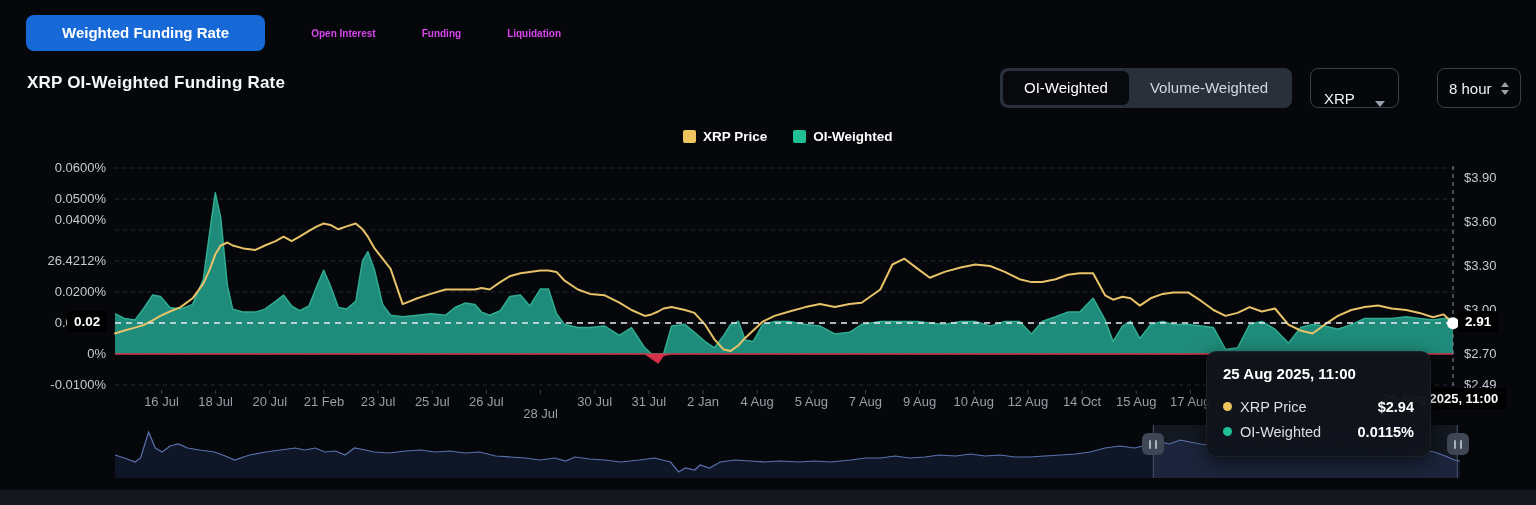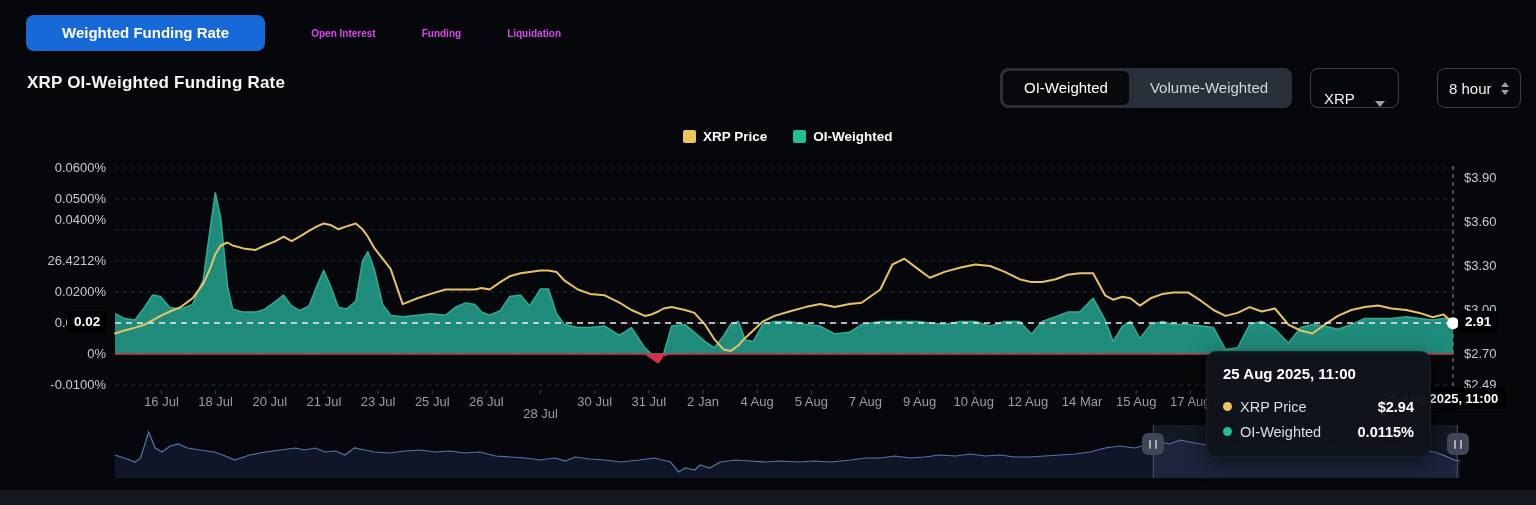--- a/index.html
+++ b/index.html
@@ -166,35 +166,35 @@
       <span class="axis-tick" style="left: 0px; top: 214px;">$3.60</span>
       <span class="axis-tick" style="left: 0px; top: 258px;">$3.30</span>
       <span class="axis-tick" style="left: 0px; top: 302px;">$3.00</span>
       <span class="axis-tick" style="left: 0px; top: 346px;">$2.70</span>
       <span class="axis-tick" style="left: 0px; top: 376.8px;">$2.49</span>
     </div>
   <div class="xaxis" id="xaxis">
       <span class="axis-tick" style="left: 129.5px; top: 0px;">16 Jul</span>
       <span class="axis-tick" style="left: 183.65px; top: 0px;">18 Jul</span>
       <span class="axis-tick" style="left: 237.8px; top: 0px;">20 Jul</span>
-      <span class="axis-tick" style="left: 291.95px; top: 0px;">21 Jul</span>
+      <span class="axis-tick" style="left: 291.95px; top: 0px;">21 Feb</span>
       <span class="axis-tick" style="left: 346.1px; top: 0px;">23 Jul</span>
       <span class="axis-tick" style="left: 400.25px; top: 0px;">25 Jul</span>
       <span class="axis-tick" style="left: 454.4px; top: 0px;">26 Jul</span>
       <span class="axis-tick" style="left: 508.55px; top: 12px;">28 Jul</span>
       <span class="axis-tick" style="left: 562.7px; top: 0px;">30 Jul</span>
       <span class="axis-tick" style="left: 616.85px; top: 0px;">31 Jul</span>
       <span class="axis-tick" style="left: 671px; top: 0px;">2 Jan</span>
       <span class="axis-tick" style="left: 725.15px; top: 0px;">4 Aug</span>
       <span class="axis-tick" style="left: 779.3px; top: 0px;">5 Aug</span>
       <span class="axis-tick" style="left: 833.45px; top: 0px;">7 Aug</span>
       <span class="axis-tick" style="left: 887.6px; top: 0px;">9 Aug</span>
       <span class="axis-tick" style="left: 941.75px; top: 0px;">10 Aug</span>
       <span class="axis-tick" style="left: 995.9px; top: 0px;">12 Aug</span>
-      <span class="axis-tick" style="left: 1050.05px; top: 0px;">14 Mar</span>
+      <span class="axis-tick" style="left: 1050.05px; top: 0px;">14 Oct</span>
       <span class="axis-tick" style="left: 1104.2px; top: 0px;">15 Aug</span>
       <span class="axis-tick" style="left: 1158.35px; top: 0px;">17 Aug</span>
     </div>
 
   <div class="axis-badge badge-funding">0.02</div>
   <div class="axis-badge badge-price">2.91</div>
   <div class="axis-badge badge-date">25 Aug 2025, 11:00</div>
 
   <div class="nav-handle left">
       <i></i>

